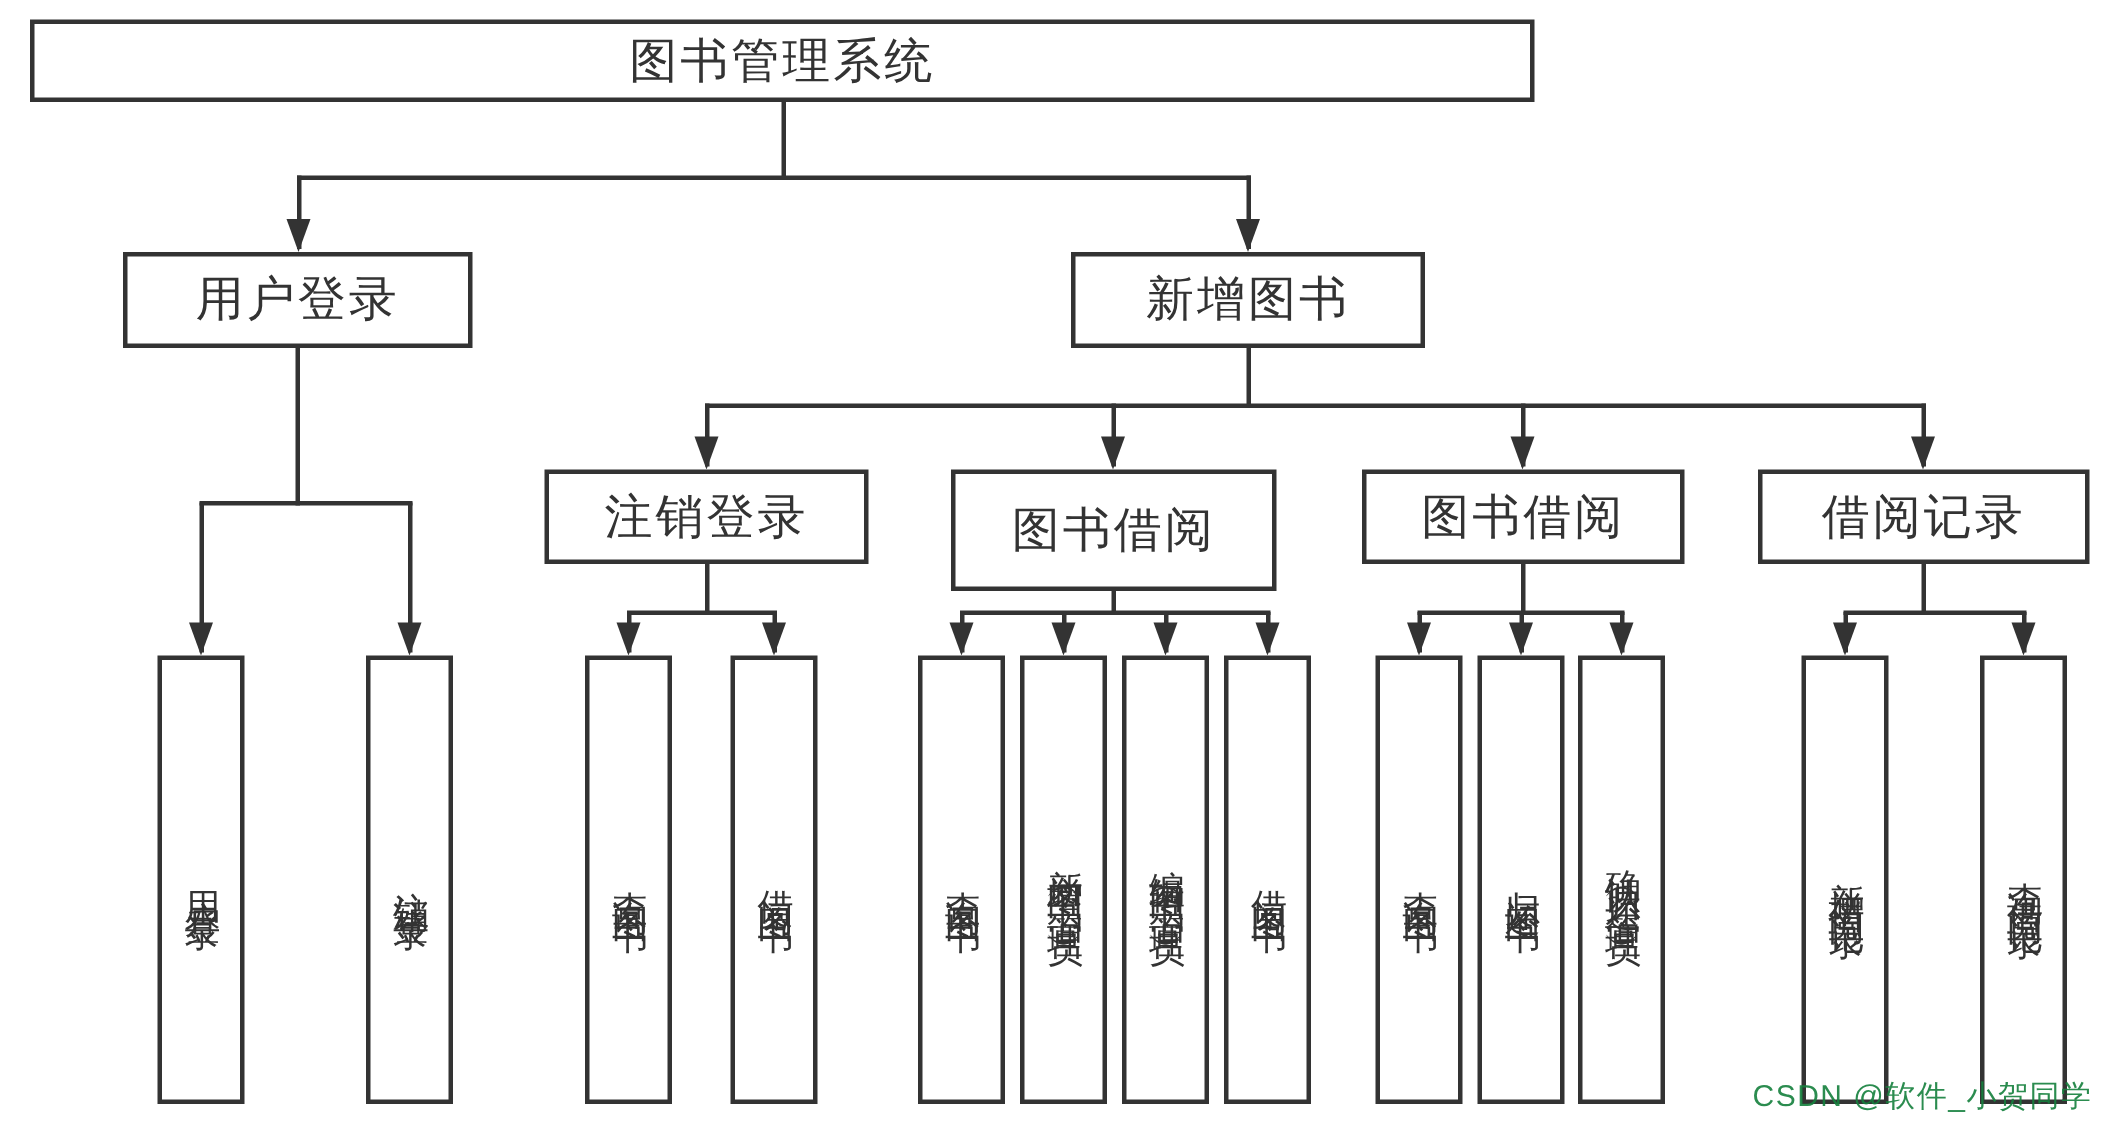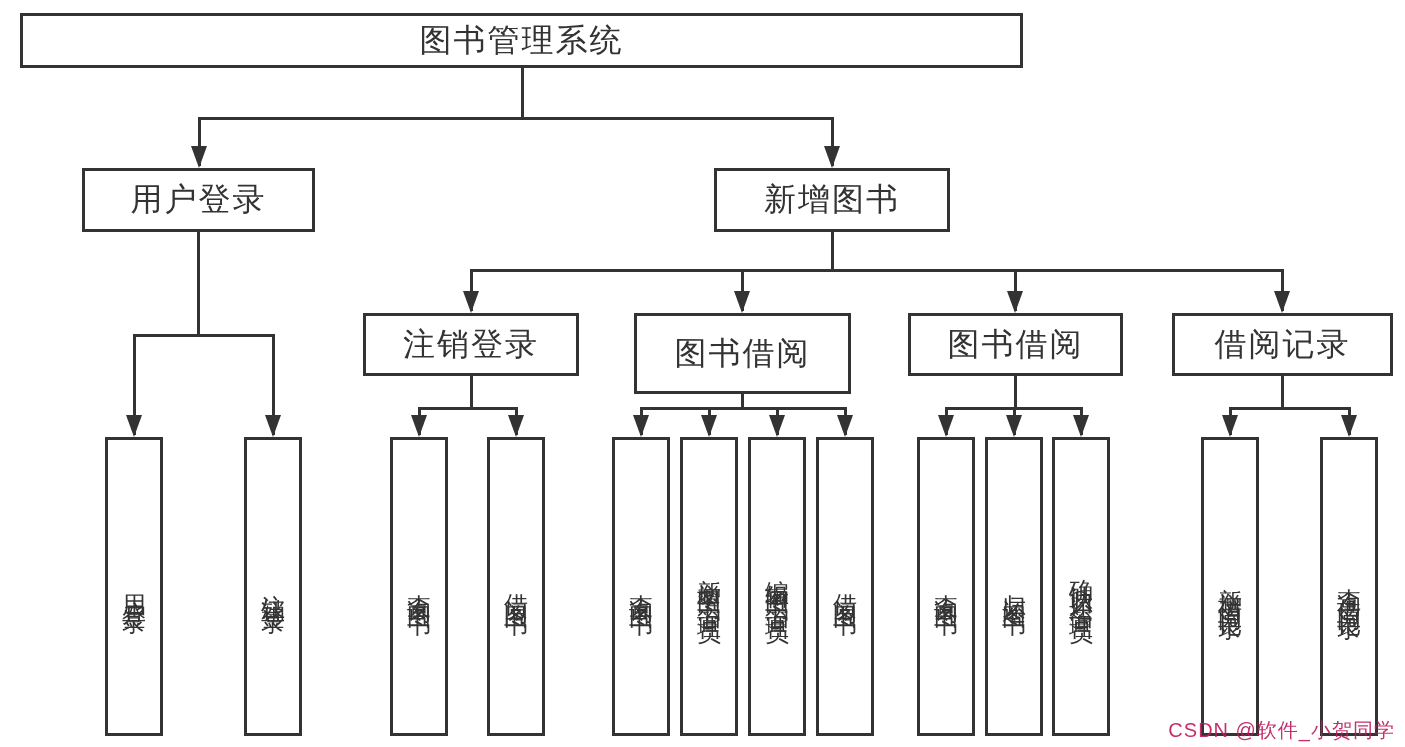--- a/index.html
+++ b/index.html
@@ -133,14 +133,14 @@
       <div class="arrow" style="left: 633px; top: 415px; border-top-color: rgb(51, 51, 51);"></div>
       <div class="arrow" style="left: 701px; top: 415px; border-top-color: rgb(51, 51, 51);"></div>
       <div class="arrow" style="left: 769px; top: 415px; border-top-color: rgb(51, 51, 51);"></div>
       <div class="arrow" style="left: 837px; top: 415px; border-top-color: rgb(51, 51, 51);"></div>
       <div class="arrow" style="left: 938px; top: 415px; border-top-color: rgb(51, 51, 51);"></div>
       <div class="arrow" style="left: 1006px; top: 415px; border-top-color: rgb(51, 51, 51);"></div>
       <div class="arrow" style="left: 1073px; top: 415px; border-top-color: rgb(51, 51, 51);"></div>
       <div class="arrow" style="left: 1222px; top: 415px; border-top-color: rgb(51, 51, 51);"></div>
       <div class="arrow" style="left: 1341px; top: 415px; border-top-color: rgb(51, 51, 51);"></div>
     </div>
-  <div class="watermark" style="color: #be185d;">CSDN @软件_小贺同学</div>
+  <div class="watermark" style="color: #15803d;">CSDN @软件_小贺同学</div>
 </div>
 
 </body></html>

